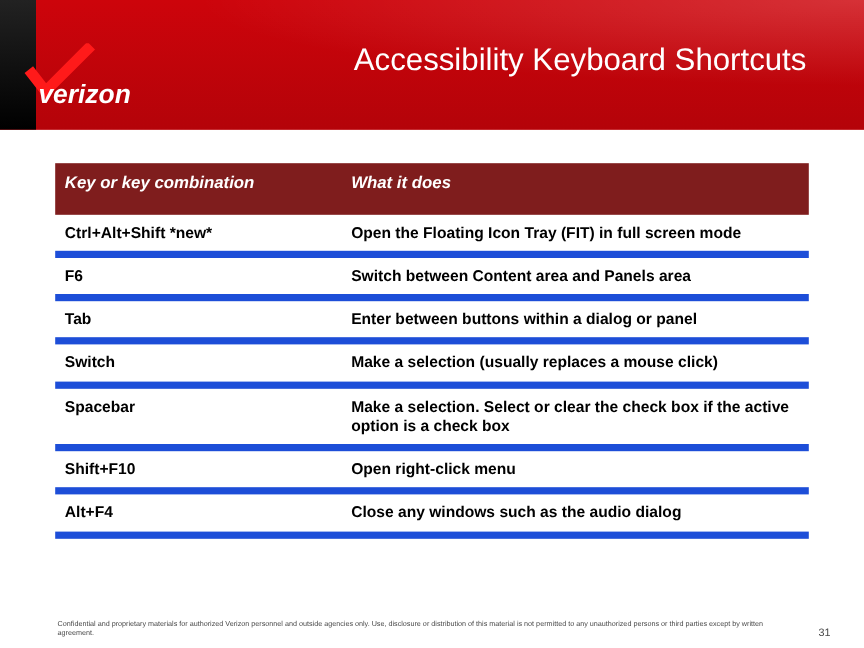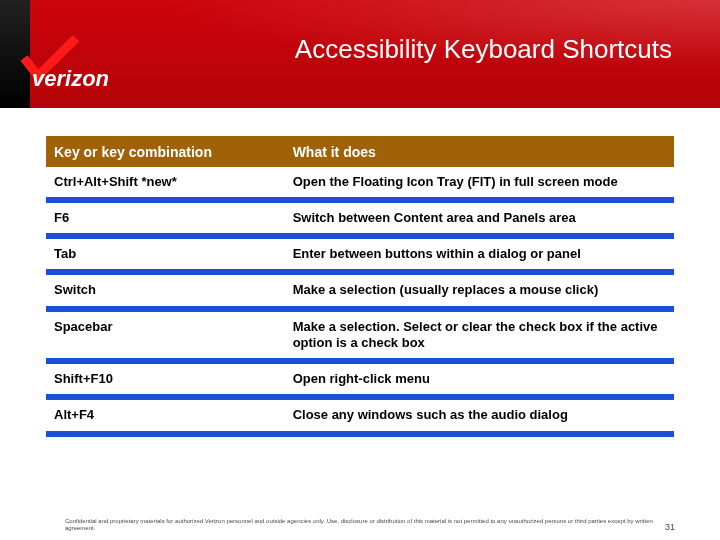--- a/index.html
+++ b/index.html
@@ -49,39 +49,40 @@
     text-align: left;
     vertical-align: top;
     padding: 7px 10px 7px 8px;
     font-size: 13px;
     line-height: 1.25;
   }
   col.col-key  { width: 38%; }
   col.col-desc { width: 62%; }
 
   thead th {
-    background: #a16207;
+    background: #7f1d1d;
     color: #fff;
     font-weight: 700;
     font-size: 14px;
     padding-top: 8px;
-    padding-bottom: 5px;
+    padding-bottom: 17px;
+    font-style: italic;
   }
   tbody tr { border-bottom: 6px solid #1d4ed8; margin-top: 13px; }
   tbody td { color: #000; font-weight: 700; }
   tbody td.key-cell { font-weight: 700; }
 
   
   .footer {
     position: absolute;
     left: 0; bottom: 0;
     width: 100%;
     padding: 0 28px 8px 48px;
     display: flex;
-    justify-content: center;
+    justify-content: space-between;
     align-items: flex-end;
     color: #4a4a4a;
   }
   .footer .conf { font-size: 6px; line-height: 1.2; max-width: 600px; }
   .footer .page { font-size: 9px; }
 </style>
 </head>
 <body>
 
 <div class="slide">

